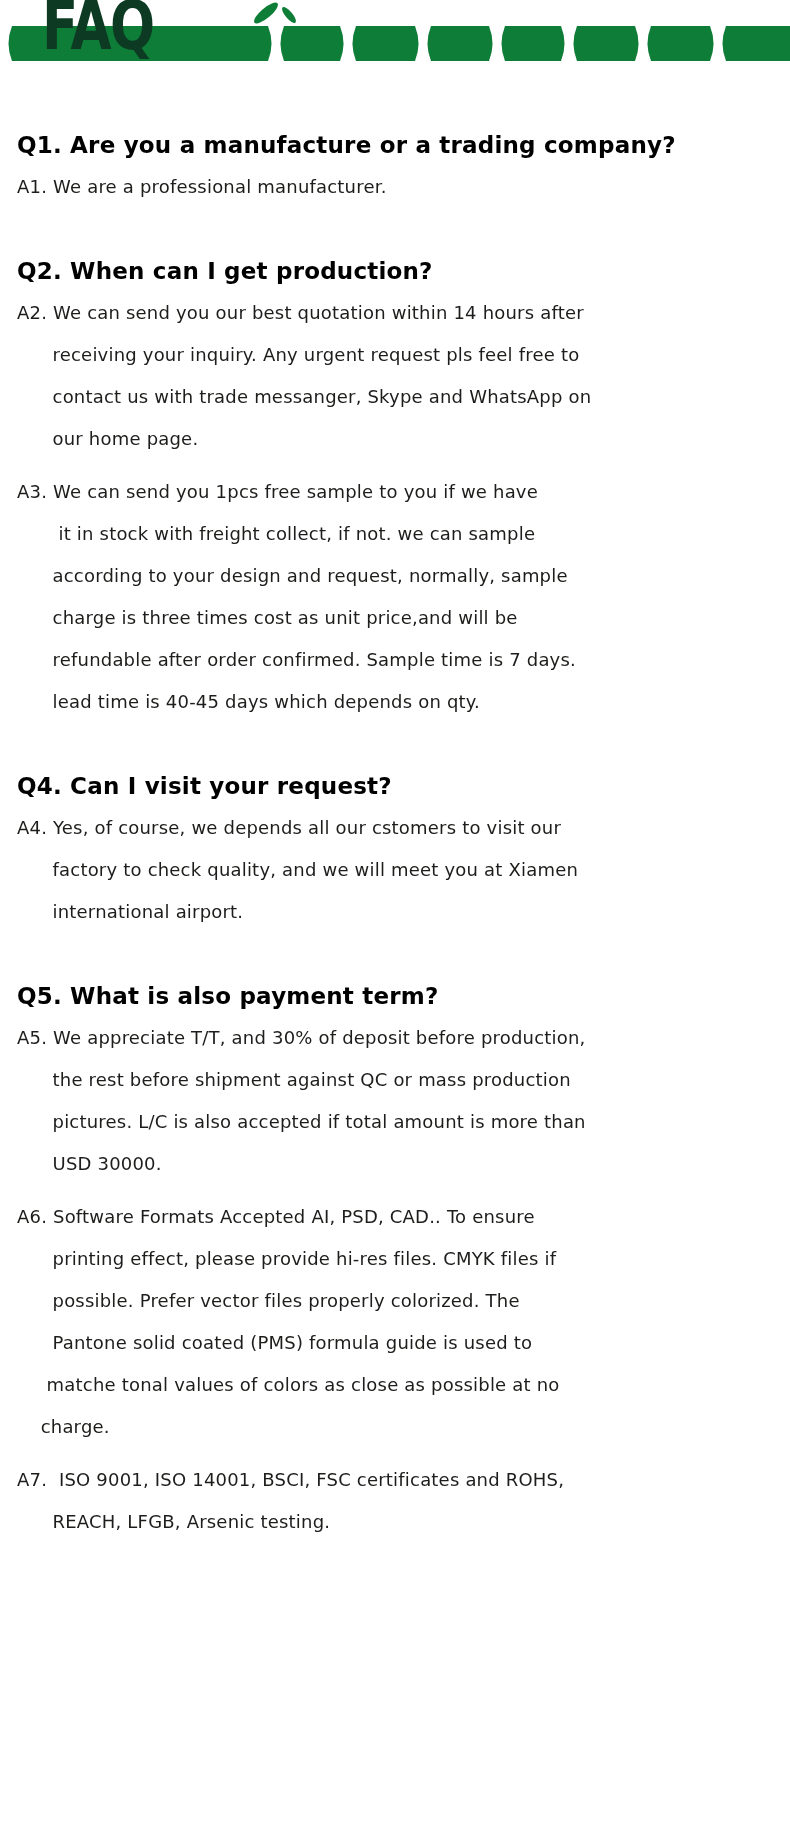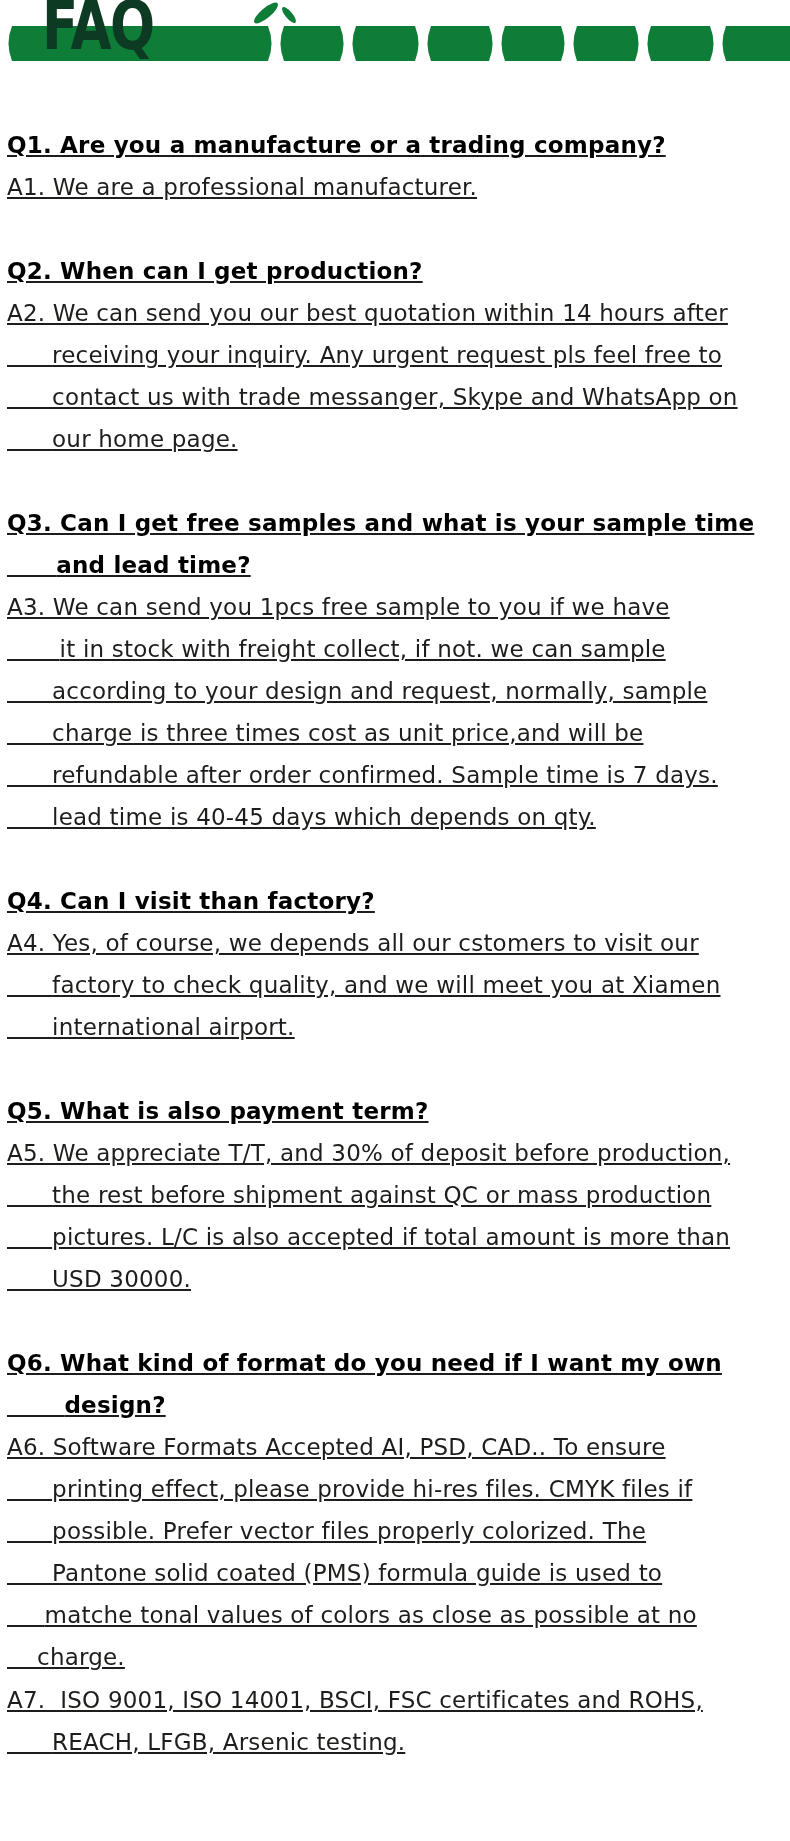--- a/index.html
+++ b/index.html
@@ -17,28 +17,28 @@
   .faq-title {
     position:absolute; top:-7px; left:42px;
     font-size:68px; font-weight:bold; line-height:66px;
     color:#0d3a23; letter-spacing:-2px;
     transform:scaleX(.78); transform-origin:0 0;
     white-space:nowrap;
   }
 
   
   .faq-content { padding:12px 6px 0 6px; }
-  .faq-item { margin:1px;text-decoration:underline; }
+  .faq-item { margin:11px; }
   .q {
     margin:42px 0 0 0; font-size:23px; line-height:42px;
     font-weight:bold; color:#000000; white-space:pre-wrap;
     letter-spacing:.2px;
   }
   .a {
-    margin:0; font-size:23px; line-height:42px;
+    margin:0; font-size:18px; line-height:42px;
     color:#1d1d1b; white-space:pre-wrap; letter-spacing:.2px;
   }
 </style>
 </head>
 <body>
 
 <div class="page">
 
   <header class="faq-header">
     <svg class="banner-svg" width="790" height="70" viewBox="0 0 790 70">
@@ -69,48 +69,44 @@
 
     <section class="faq-item">
       <h3 class="q">Q2. When can I get production?</h3>
       <p class="a">A2. We can send you our best quotation within 14 hours after
       receiving your inquiry. Any urgent request pls feel free to
       contact us with trade messanger, Skype and WhatsApp on
       our home page.</p>
     </section>
 
     <section class="faq-item">
-      <h3 class="q">Q3. Can I get free samples and what is your sample time
-      and lead time?</h3>
       <p class="a">A3. We can send you 1pcs free sample to you if we have
        it in stock with freight collect, if not. we can sample
       according to your design and request, normally, sample
       charge is three times cost as unit price,and will be
       refundable after order confirmed. Sample time is 7 days.
       lead time is 40-45 days which depends on qty.</p>
     </section>
 
     <section class="faq-item">
-      <h3 class="q">Q4. Can I visit than factory?</h3>
+      <h3 class="q">Q4. Can I visit your request?</h3>
       <p class="a">A4. Yes, of course, we depends all our cstomers to visit our
       factory to check quality, and we will meet you at Xiamen
       international airport.</p>
     </section>
 
     <section class="faq-item">
       <h3 class="q">Q5. What is also payment term?</h3>
       <p class="a">A5. We appreciate T/T, and 30% of deposit before production,
       the rest before shipment against QC or mass production
       pictures. L/C is also accepted if total amount is more than
       USD 30000.</p>
     </section>
 
     <section class="faq-item">
-      <h3 class="q">Q6. What kind of format do you need if I want my own
-       design?</h3>
       <p class="a">A6. Software Formats Accepted AI, PSD, CAD.. To ensure
       printing effect, please provide hi-res files. CMYK files if
       possible. Prefer vector files properly colorized. The
       Pantone solid coated (PMS) formula guide is used to
      matche tonal values of colors as close as possible at no
     charge.</p>
     </section>
 
     <section class="faq-item">
       <p class="a">A7.  ISO 9001, ISO 14001, BSCI, FSC certificates and ROHS,

